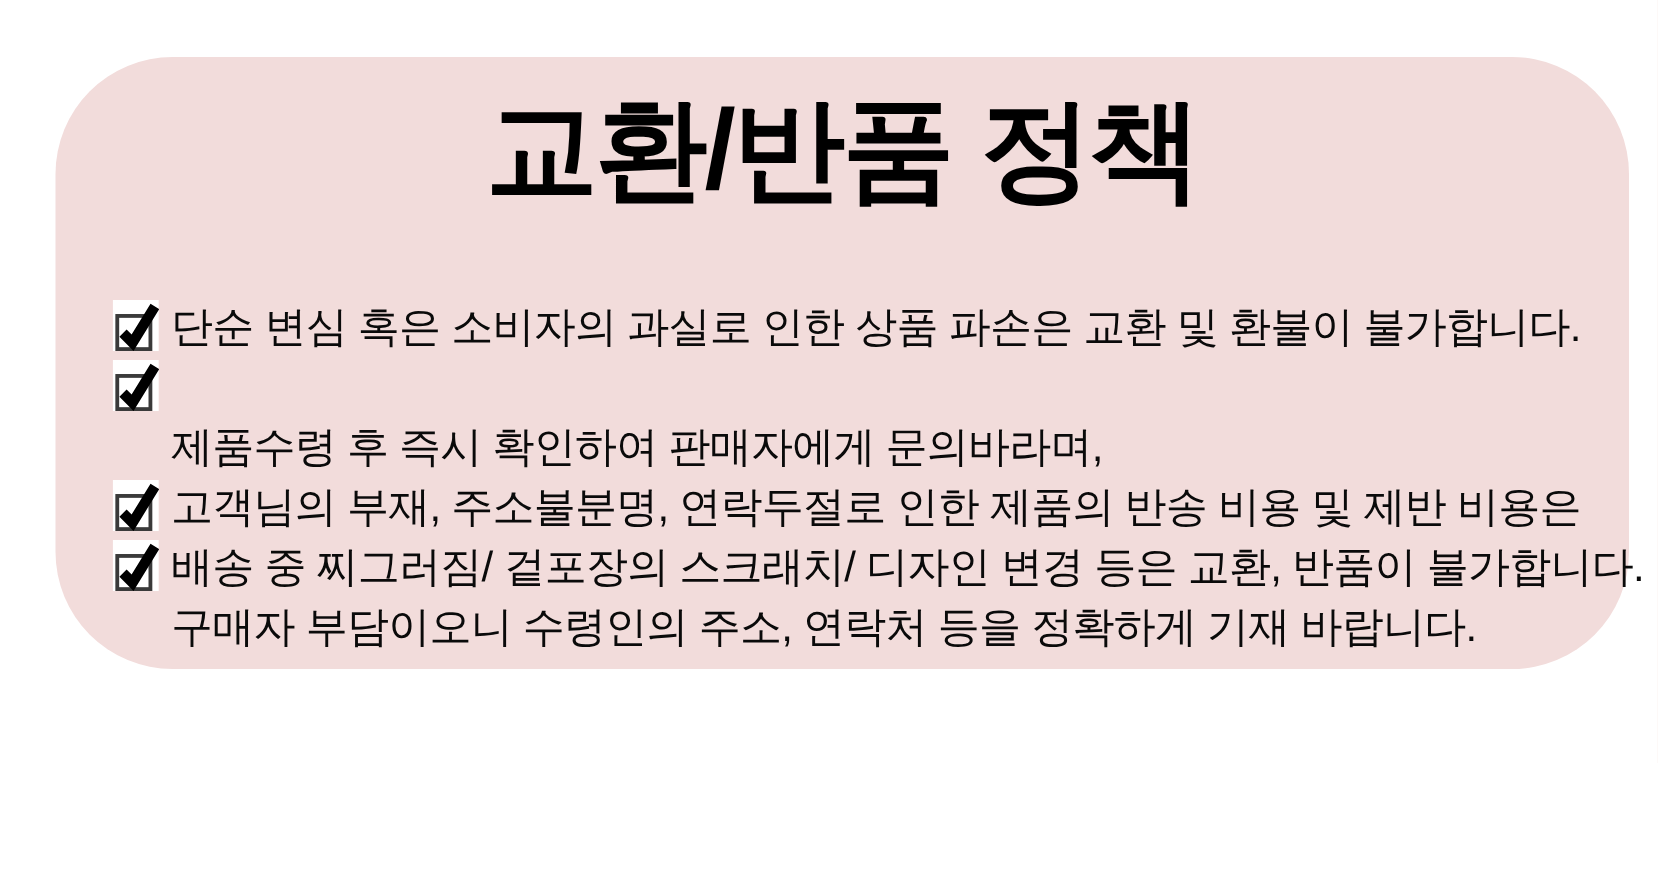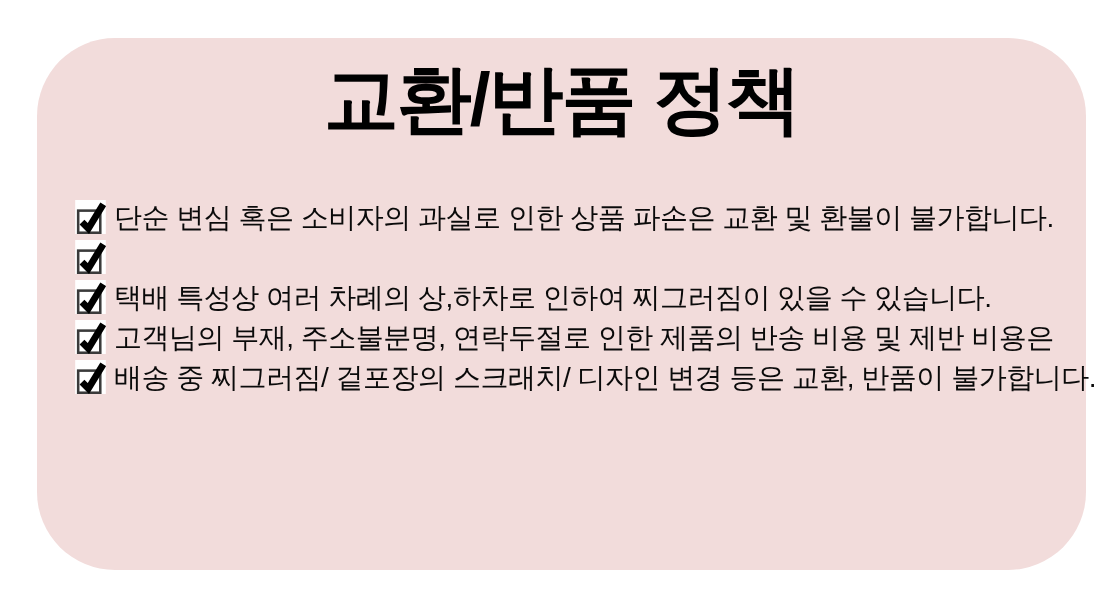--- a/index.html
+++ b/index.html
@@ -13,21 +13,21 @@
     width: 1105px;
     height: 589px;
     background: #ffffff;
     overflow: hidden;
   }
   .card {
     position: absolute;
     left: 37px;
     top: 38px;
     width: 1049px;
-    height: 532px;
+    height: 408px;
     background: #F2DCDB;
     border-radius: 78px;
   }
   .card-title {
     margin: 0;
     padding-top: 24px;
     text-align: center;
     font-size: 75px;
     line-height: 1.0;
     font-weight: 800;
@@ -102,45 +102,45 @@
       </div>
 
       <div class="policy-row">
         <span class="checkbox-cell">
           <svg viewBox="0 0 36 40">
               <use href="#checked-box"></use>
             </svg>
         </span>
       </div>
 
+      <div class="policy-row">
+        <span class="indent-spacer"></span>
+        <span class="row-text">제품수령 후 즉시 확인하여 판매자에게 문의바라며,</span>
+      </div>
 
 
-      <div class="policy-row">
-        <span class="checkbox-cell">
-          <svg viewBox="0 0 36 40">
-              <use href="#checked-box"></use>
-            </svg>
-        </span>
-        <span class="row-text">택배 특성상 여러 차례의 상,하차로 인하여 찌그러짐이 있을 수 있습니다.</span>
-      </div>
 
       <div class="policy-row">
         <span class="checkbox-cell">
           <svg viewBox="0 0 36 40">
               <use href="#checked-box"></use>
             </svg>
         </span>
         <span class="row-text">고객님의 부재, 주소불분명, 연락두절로 인한 제품의 반송 비용 및 제반 비용은</span>
       </div>
 
       <div class="policy-row">
         <span class="checkbox-cell">
           <svg viewBox="0 0 36 40">
               <use href="#checked-box"></use>
             </svg>
         </span>
         <span class="row-text">배송 중 찌그러짐/ 겉포장의 스크래치/ 디자인 변경 등은 교환, 반품이 불가합니다.</span>
       </div>
 
+      <div class="policy-row">
+        <span class="indent-spacer"></span>
+        <span class="row-text">구매자 부담이오니 수령인의 주소, 연락처 등을 정확하게 기재 바랍니다.</span>
+      </div>
 
     </div>
   </div>
 </div>
 
 </body></html>

